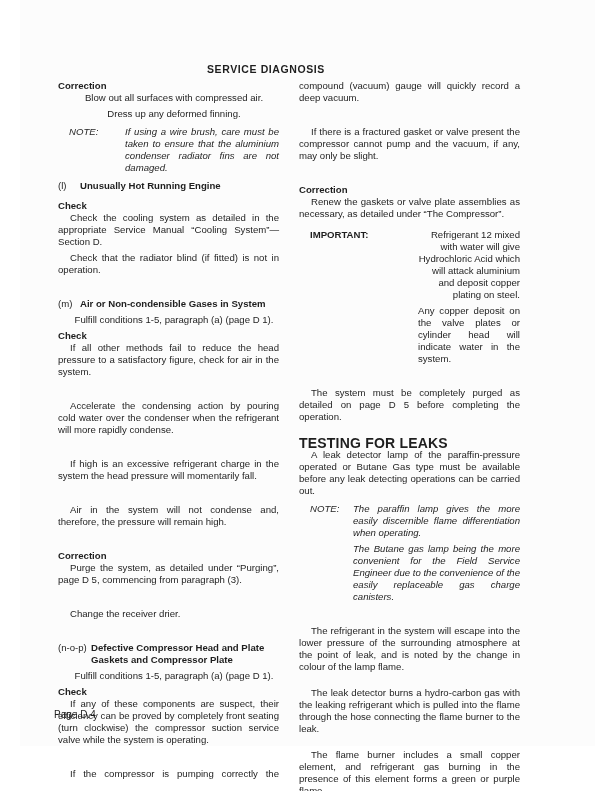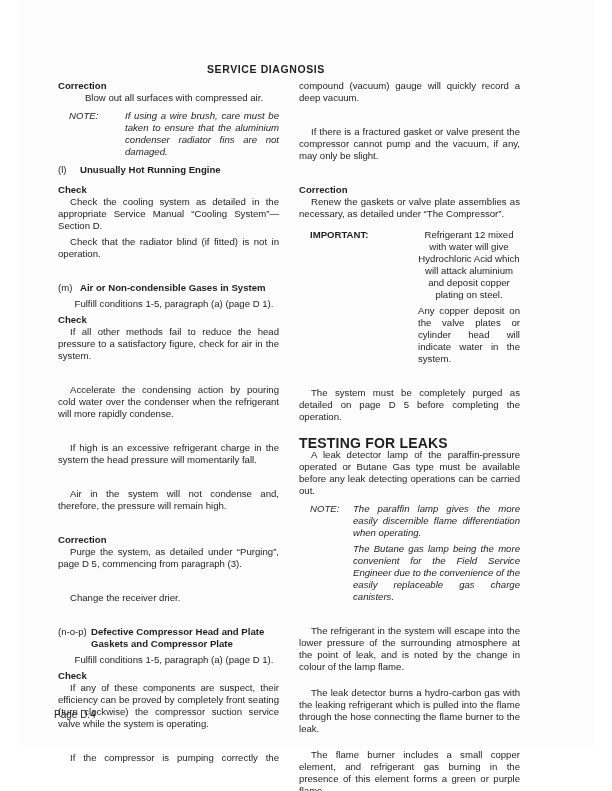--- a/index.html
+++ b/index.html
@@ -35,20 +35,21 @@
 </head>
 <body>
 
 <div class="scan"></div>
 
 <div class="header">SERVICE DIAGNOSIS</div>
 
 <div class="col left">
   <p class="h">Correction</p>
   <p class="sub">Blow out all surfaces with compressed air.</p>
+  <p class="sub sp4">Dress up any deformed finning.</p>
 
   <div class="note">
     <span class="lbl">NOTE:</span>
     <div class="body">
         <p>If using a wire brush, care must be taken to ensure that the aluminium condenser radiator fins are not damaged.</p>
       </div>
   </div>
 
   <div class="sec sp6">
     <span class="num">(l)</span>
@@ -87,21 +88,21 @@
 
 <div class="col right">
   <p>compound (vacuum) gauge will quickly record a deep vacuum.</p>
   <p class="ind sp11">If there is a fractured gasket or valve present the compressor cannot pump and the vacuum, if any, may only be slight.</p>
   <p class="h sp11">Correction</p>
   <p class="ind">Renew the gaskets or valve plate assemblies as necessary, as detailed under “The Compressor”.</p>
 
   <div class="imp">
     <span class="lbl">IMPORTANT:</span>
     <div class="body">
-      <p style="text-align:center">Refrigerant 12 mixed with water will give Hydrochloric Acid which will attack aluminium and deposit copper plating on steel.</p>
+      <p style="text-align:right">Refrigerant 12 mixed with water will give Hydrochloric Acid which will attack aluminium and deposit copper plating on steel.</p>
       <p class="sp4">Any copper deposit on the valve plates or cylinder head will indicate water in the system.</p>
     </div>
   </div>
 
   <p class="ind sp11">The system must be completely purged as detailed on page D 5 before completing the operation.</p>
 
   <p class="upper sp14">TESTING FOR LEAKS</p>
   <p class="ind">A leak detector lamp of the paraffin-pressure operated or Butane Gas type must be available before any leak detecting operations can be carried out.</p>
 
   <div class="note">

